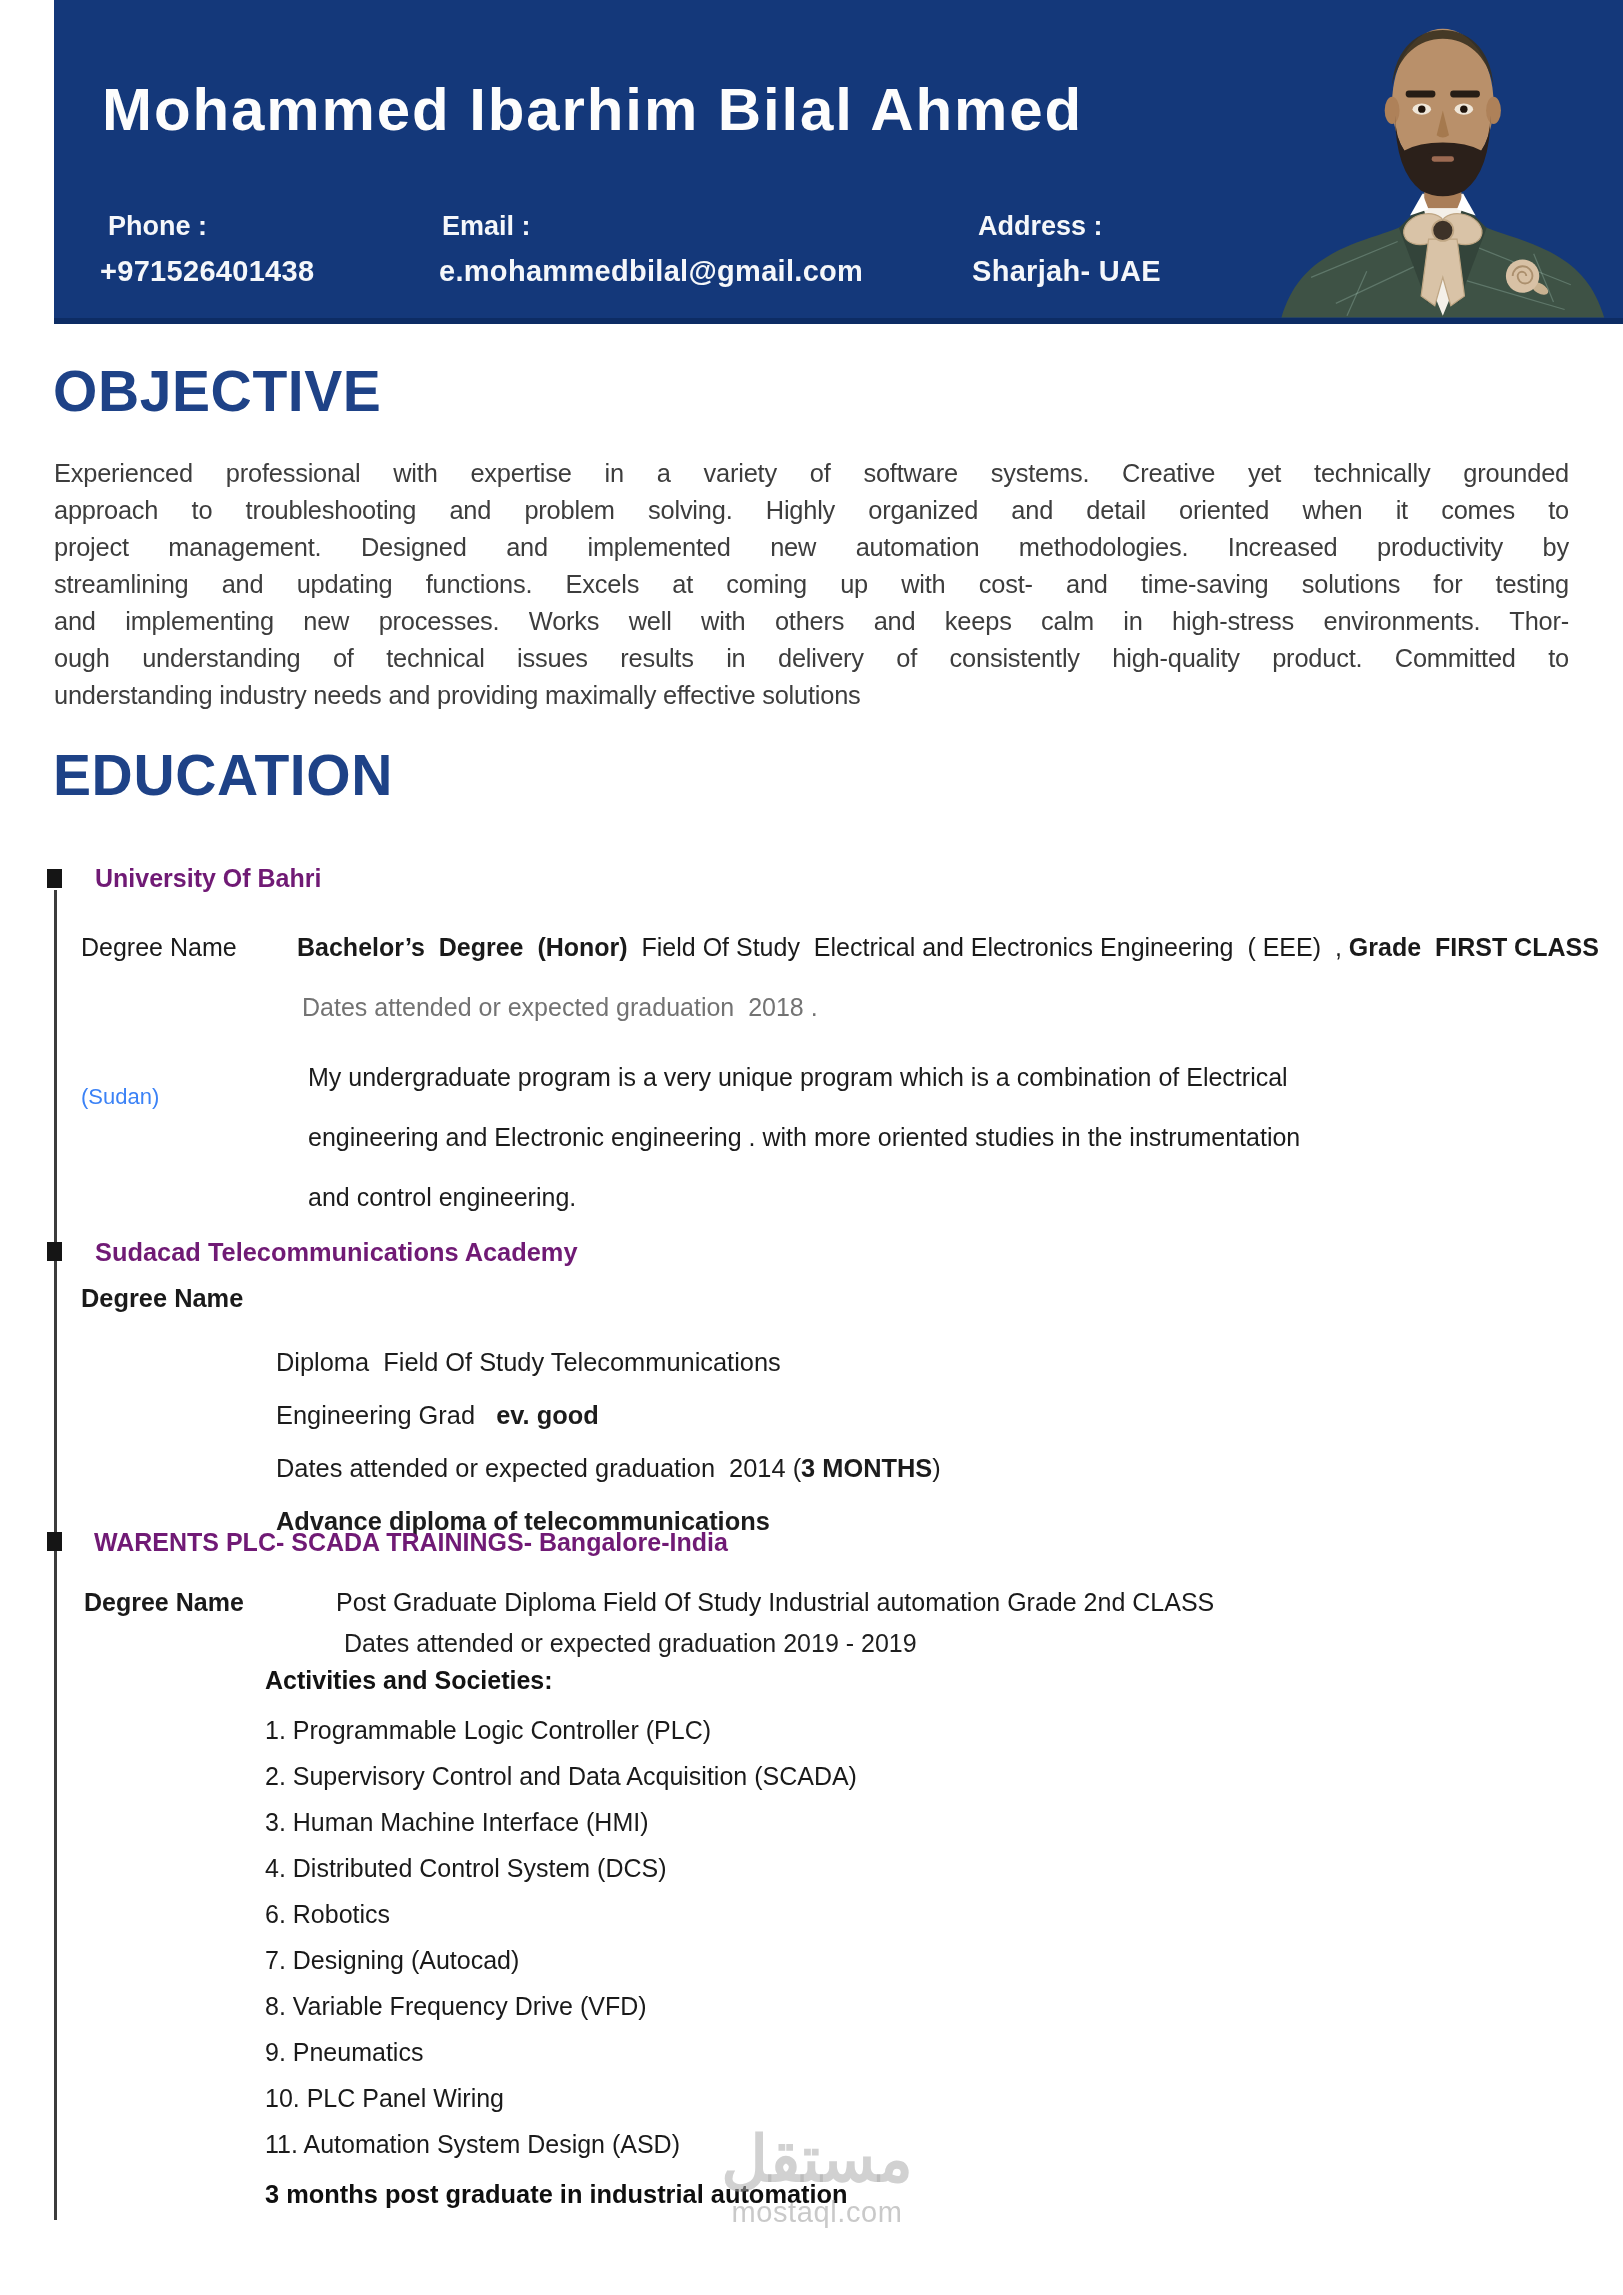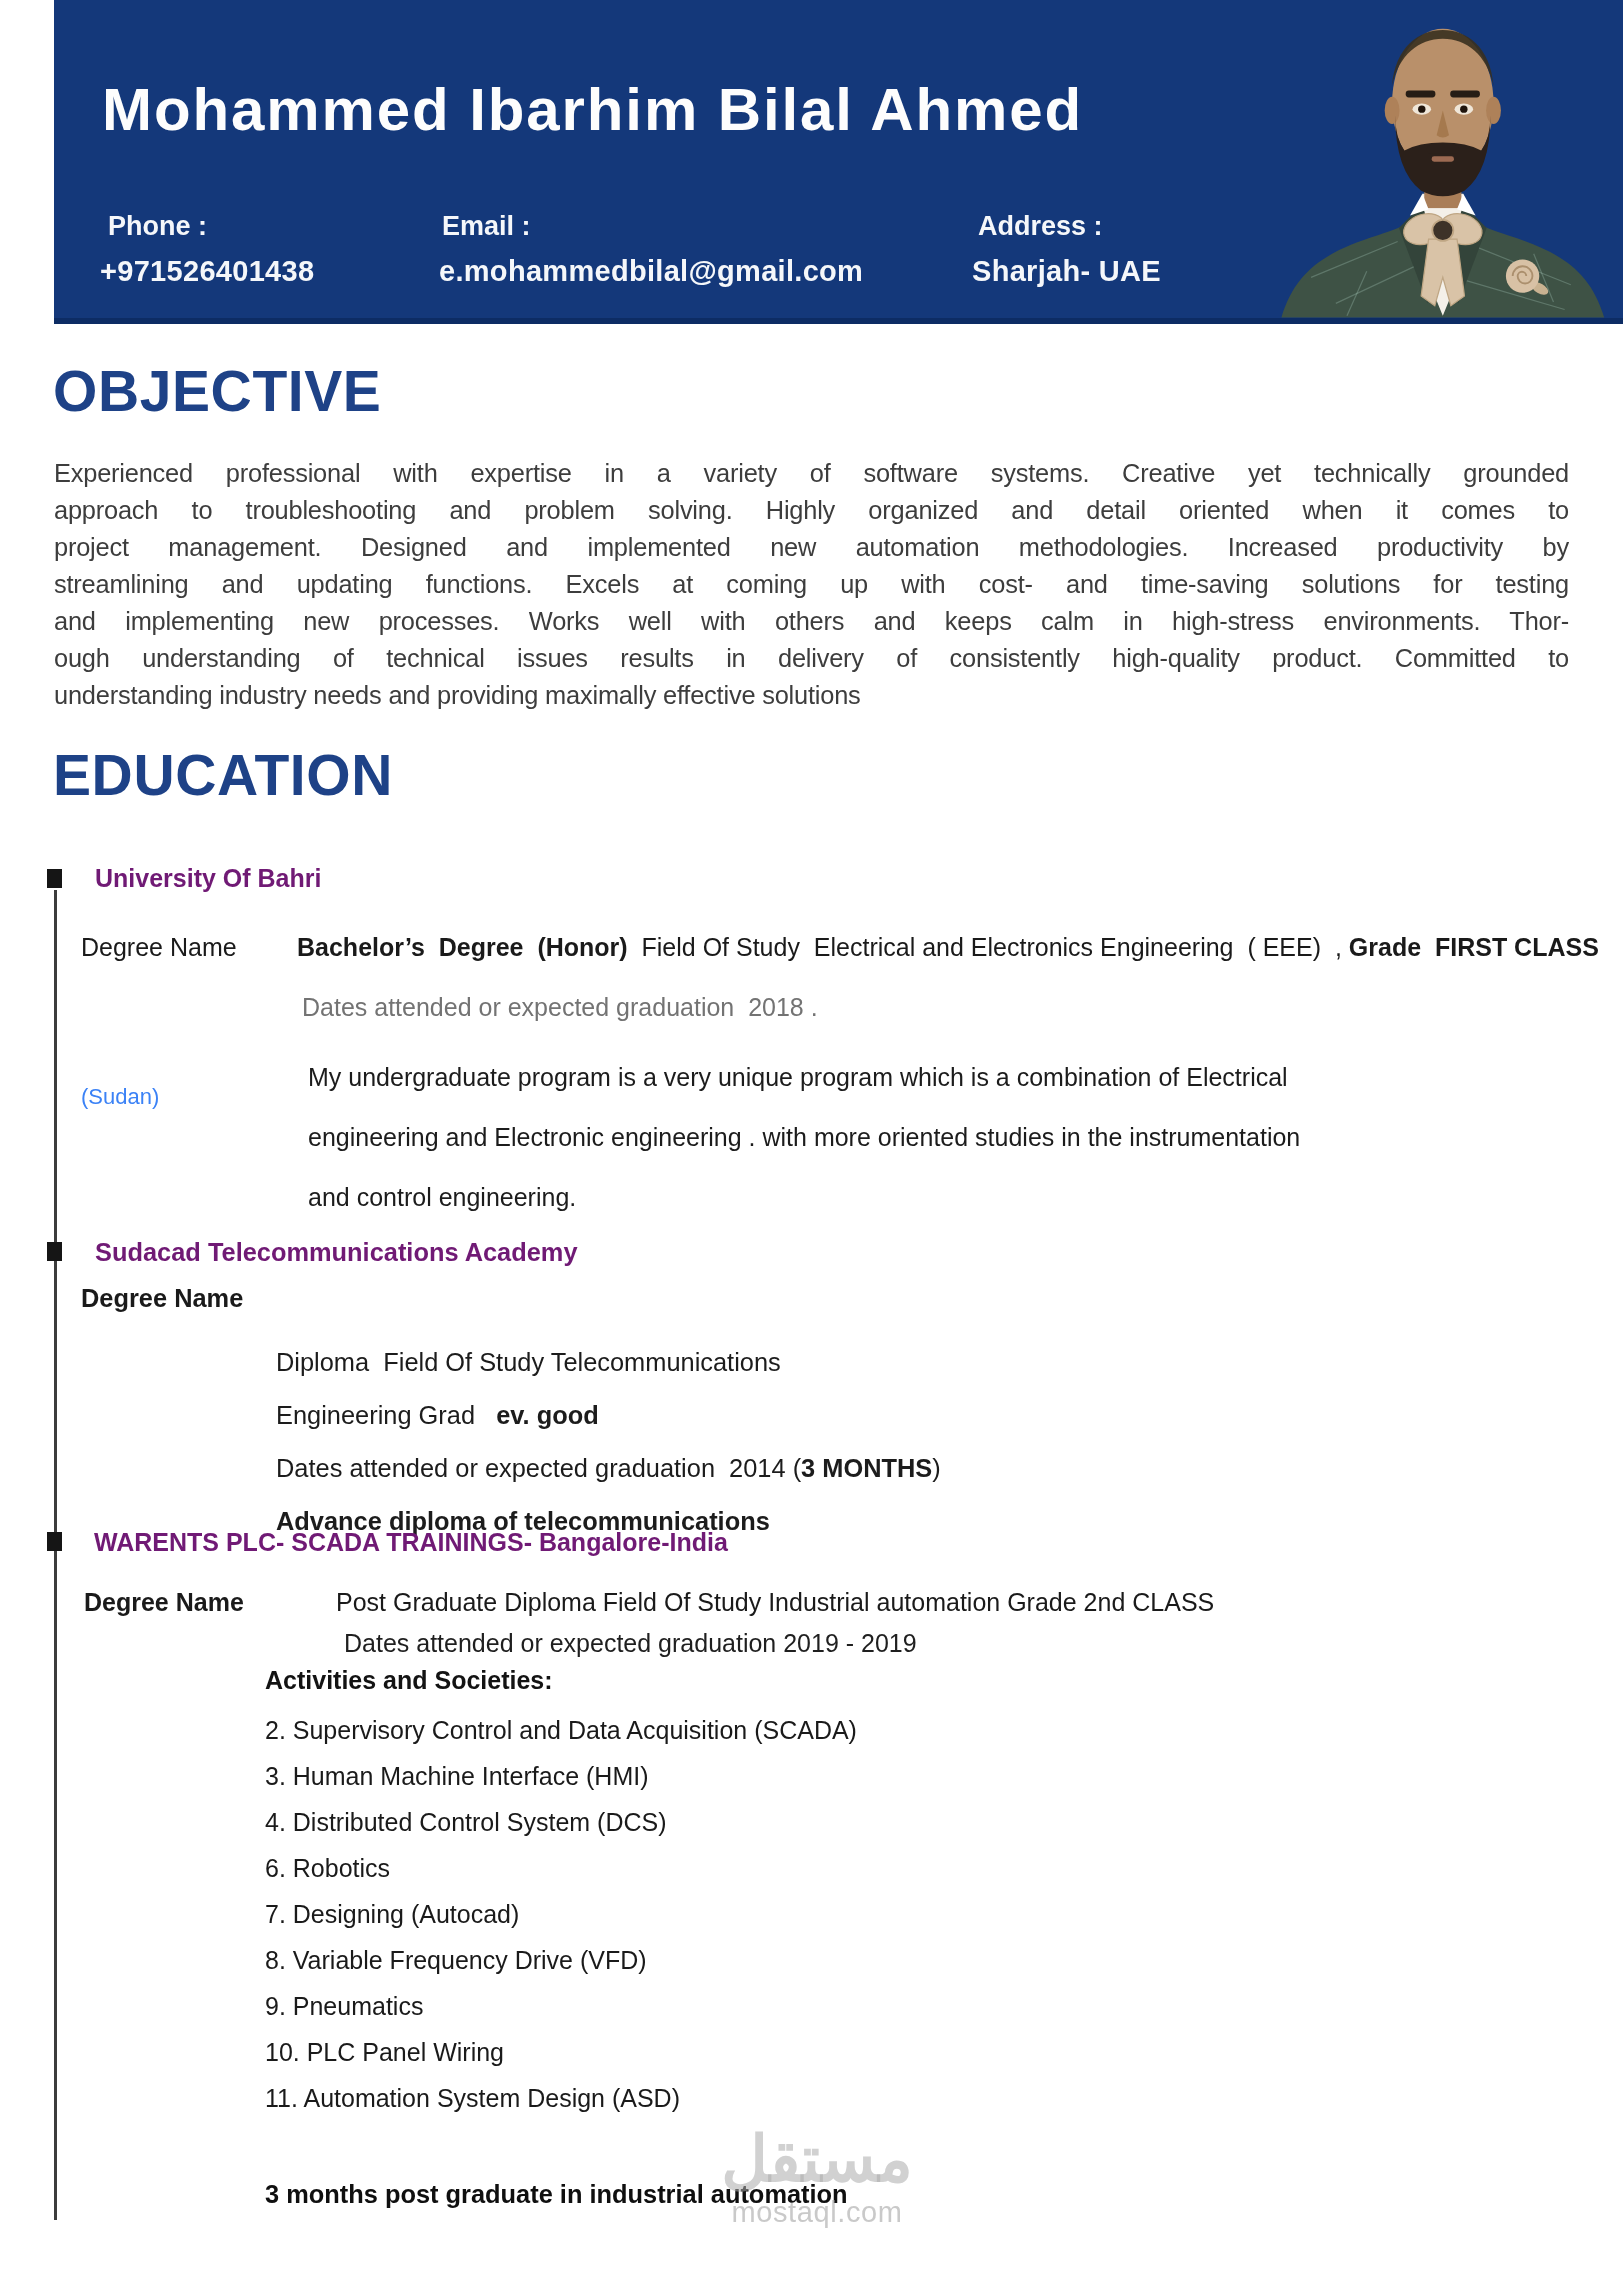--- a/index.html
+++ b/index.html
@@ -175,20 +175,21 @@
   </div>
 </div>
 
 <div class="edu">
   <div class="inst inst3">WARENTS PLC- SCADA TRAININGS- Bangalore-India</div>
   <div class="row-label lbl3">Degree Name</div>
   <div class="deg3-value">Post Graduate Diploma Field Of Study Industrial automation Grade 2nd CLASS</div>
   <div class="dates3">Dates attended or expected graduation 2019 - 2019</div>
   <div class="act-heading">Activities and Societies:</div>
   <div class="activities-list">
+    <div>1. Programmable Logic Controller (PLC)</div>
     <div>2. Supervisory Control and Data Acquisition (SCADA)</div>
     <div>3. Human Machine Interface (HMI)</div>
     <div>4. Distributed Control System (DCS)</div>
     <div>6. Robotics</div>
     <div>7. Designing (Autocad)</div>
     <div>8. Variable Frequency Drive (VFD)</div>
     <div>9. Pneumatics</div>
     <div>10. PLC Panel Wiring</div>
     <div>11. Automation System Design (ASD)</div>
   </div>

